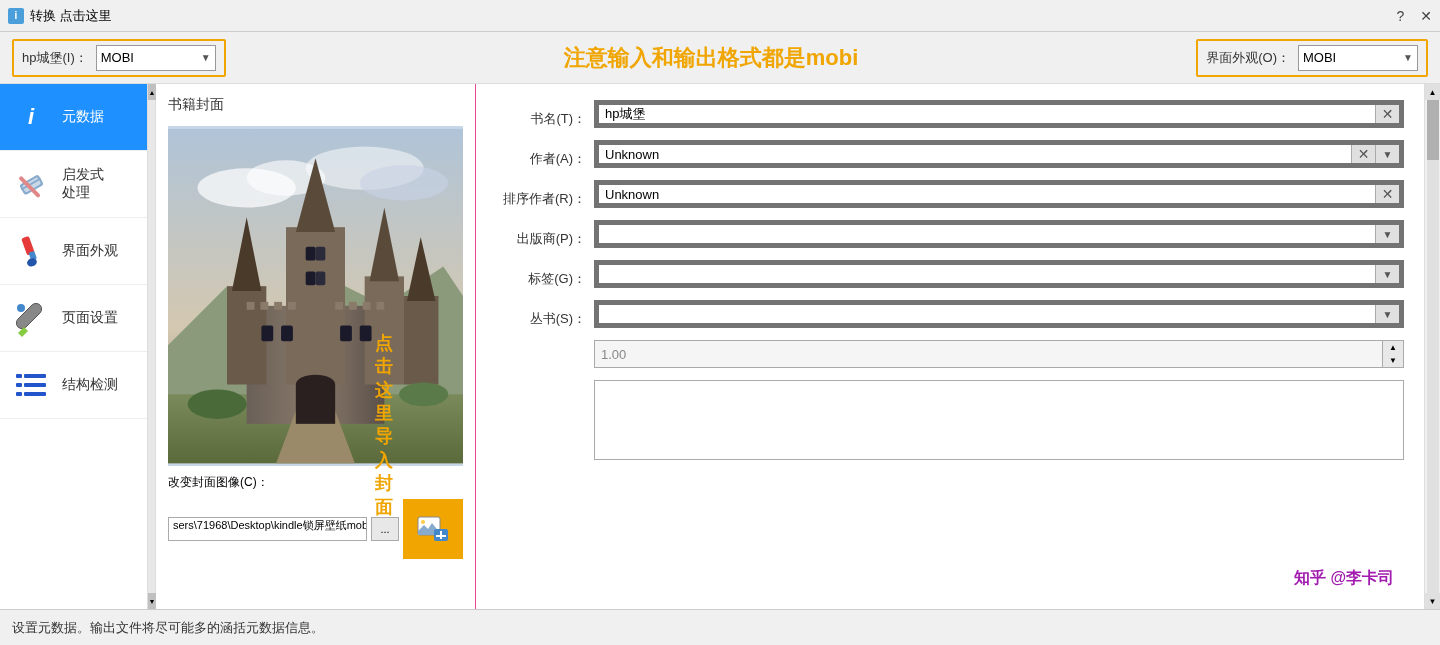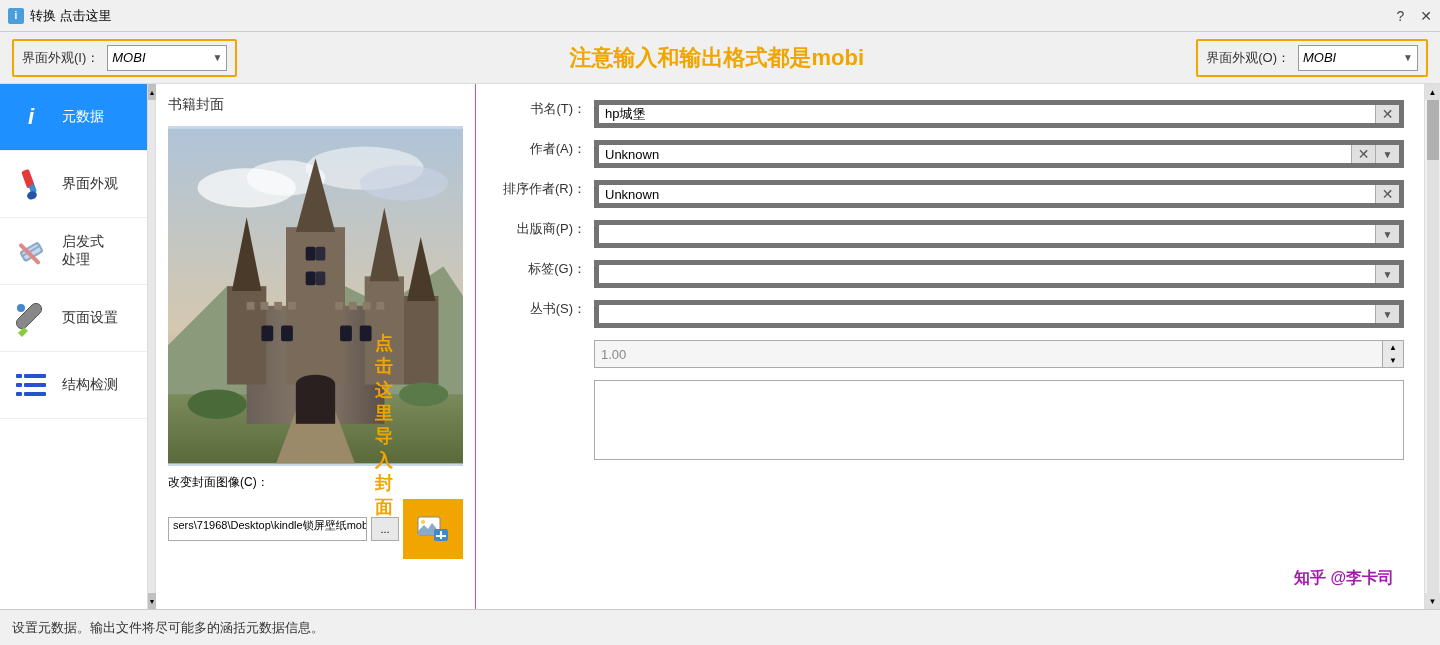--- a/index.html
+++ b/index.html
@@ -23,21 +23,21 @@
       height: 52px;
     }
     .format-group {
       display: flex; align-items: center; gap: 8px;
       border: 2px solid #f0a500; padding: 4px 8px; border-radius: 2px;
     }
     .format-label { font-size: 13px; color: #333; }
     .format-select {
       border: 1px solid #999; background: white; padding: 2px 4px;
       font-size: 13px; width: 120px; height: 26px; cursor: pointer;
-      display: flex; align-items: center; justify-content: space-between; font-style: italic;
+      display: flex; align-items: center; justify-content: space-between;
     }
     .format-select-arrow { color: #555; font-size: 10px; }
 
     .top-bar-title {
       font-size: 22px; color: #f0a500; font-weight: bold; text-align: center; flex: 1;
     }
 
     
     .main-layout { display: flex; height: calc(645px - 32px - 52px - 36px); }
 
@@ -90,21 +90,21 @@
       background: transparent; color: #f0a500; font-size: 18px; font-weight: bold;
       text-align: center; line-height: 1.3;
     }
 
     
     .meta-panel {
       flex: 1; background: white; padding: 16px 20px; overflow-y: auto;
       position: relative;
     }
     .meta-row {
-      display: flex; align-items: flex-start; margin-bottom: 12px; gap: 8px;
+      display: flex; align-items: flex-end; margin-bottom: 12px; gap: 8px;
     }
     .meta-label { width: 90px; text-align: right; font-size: 13px; color: #333; flex-shrink: 0; }
     .meta-input-wrap { display: flex; align-items: center; flex: 1; border: 5px solid #737373; height: 28px; }
     .meta-input {
       flex: 1; border: none; outline: none; padding: 0 6px; font-size: 13px; height: 100%;
     }
     .meta-clear-btn {
       width: 24px; height: 100%; background: #e0e0e0; border: none; border-left: 1px solid #aaa;
       display: flex; align-items: center; justify-content: center; cursor: pointer; color: #555; font-size: 14px;
     }
@@ -162,21 +162,21 @@
     <span>转换 点击这里</span>
   </div>
   <div class="title-bar-right">
     <button class="title-btn">?</button>
     <button class="title-btn">✕</button>
   </div>
 </div>
 
 <div class="top-bar">
   <div class="format-group">
-    <span class="format-label">界面外观(I)：</span>
+    <span class="format-label">hp城堡(I)：</span>
     <div class="format-select">
       <span>MOBI</span>
       <span class="format-select-arrow">▼</span>
     </div>
   </div>
   <div class="top-bar-title">注意输入和输出格式都是mobi</div>
   <div class="format-group">
     <span class="format-label">界面外观(O)：</span>
     <div class="format-select">
       <span>MOBI</span>
@@ -188,44 +188,44 @@
 <div class="main-layout">
 
   <div style="display:flex;">
     <div class="sidebar">
 
       <div class="sidebar-item active">
         <div class="sidebar-icon">
           <div class="icon-i">i</div>
         </div>
         <span class="sidebar-item-label">元数据</span>
-      </div>
-
-      <div class="sidebar-item">
-        <div class="sidebar-icon">
-          <svg width="38" height="38" viewBox="0 0 38 38">
-            <rect x="14" y="4" width="8" height="18" rx="2" fill="#e63939" transform="rotate(-20 19 19)"></rect>
-            <rect x="16" y="20" width="6" height="8" rx="1" fill="#4488cc" transform="rotate(-20 19 19)"></rect>
-            <ellipse cx="16" cy="30" rx="5" ry="4" fill="#2255aa" transform="rotate(-20 19 19)"></ellipse>
-          </svg>
-        </div>
-        <span class="sidebar-item-label">界面外观</span>
       </div>
 
       <div class="sidebar-item">
         <div class="sidebar-icon">
           <svg width="38" height="38" viewBox="0 0 38 38">
             <rect x="8" y="14" width="22" height="12" rx="3" fill="#88aacc" transform="rotate(-30 19 19)"></rect>
             <rect x="10" y="16" width="18" height="8" rx="2" fill="#c8d8e8" transform="rotate(-30 19 19)"></rect>
             <line x1="8" y1="19" x2="30" y2="19" stroke="#88aacc" stroke-width="2" transform="rotate(-30 19 19)"></line>
             <rect x="14" y="6" width="4" height="28" rx="2" fill="#e08888" transform="rotate(-45 19 19)"></rect>
           </svg>
         </div>
         <span class="sidebar-item-label" style="white-space:pre-line;">启发式
 处理</span>
+      </div>
+
+      <div class="sidebar-item">
+        <div class="sidebar-icon">
+          <svg width="38" height="38" viewBox="0 0 38 38">
+            <rect x="14" y="4" width="8" height="18" rx="2" fill="#e63939" transform="rotate(-20 19 19)"></rect>
+            <rect x="16" y="20" width="6" height="8" rx="1" fill="#4488cc" transform="rotate(-20 19 19)"></rect>
+            <ellipse cx="16" cy="30" rx="5" ry="4" fill="#2255aa" transform="rotate(-20 19 19)"></ellipse>
+          </svg>
+        </div>
+        <span class="sidebar-item-label">界面外观</span>
       </div>
 
       <div class="sidebar-item">
         <div class="sidebar-icon">
           <svg width="38" height="38" viewBox="0 0 38 38">
             <path d="M28 6 C30 8 30 12 28 14 L14 28 C12 30 8 30 6 28 C4 26 4 22 6 20 L20 6 C22 4 26 4 28 6Z" fill="#888" stroke="#555" stroke-width="1"></path>
             <circle cx="9" cy="9" r="4" fill="#4488cc"></circle>
             <path d="M6 34 L12 28 L16 32 L10 38Z" fill="#88cc44"></path>
           </svg>
         </div>

